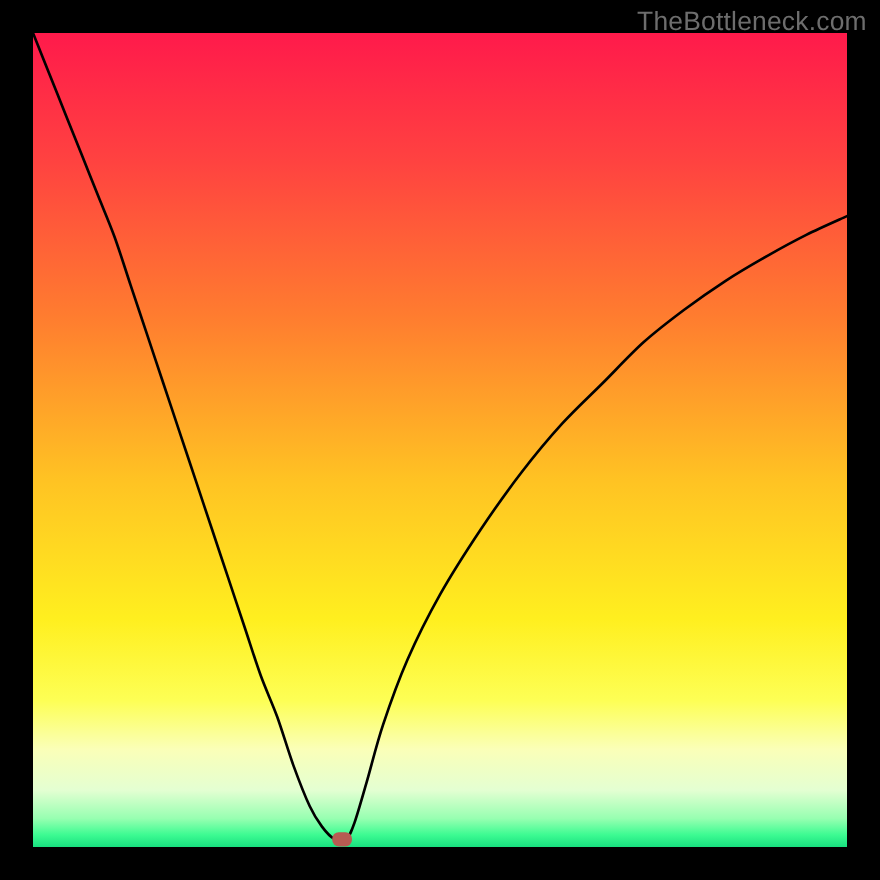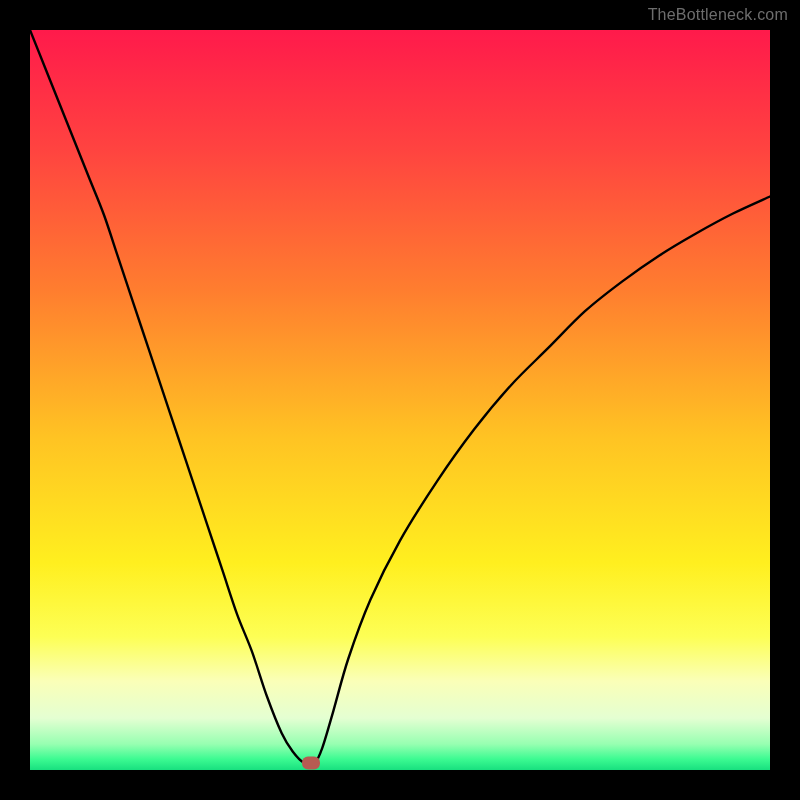--- a/index.html
+++ b/index.html
@@ -33,21 +33,21 @@
     position: absolute;
     inset: 0;
     width: 100%;
     height: 100%;
   }
   .watermark {
     position: absolute;
     top: 6px;
     right: 12px;
     color: #6d6d6d;
-    font-size: 16px;
+    font-size: 24px;
     letter-spacing: 0.2px;
     font-weight: 400;
   }
   .marker {
     position: absolute;
     width: 18px;
     height: 13px;
     background: #b75b52;
     border-radius: 6px;
     transform: translate(-50%, -50%);

